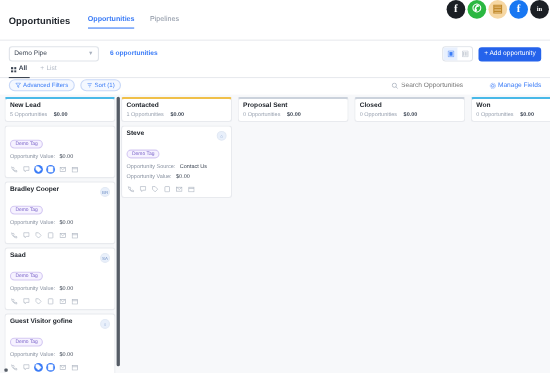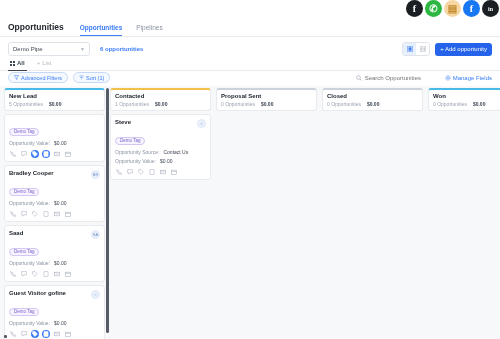--- a/index.html
+++ b/index.html
@@ -24,21 +24,21 @@
     color: #fff; font-size: 10px; font-weight: bold;
     font-family: "Liberation Serif", serif;
     line-height: 1;
   }
 
   
   .header {
     position: absolute; top: 14px; left: 0; right: 0; height: 23px;
     background: #ffffff;
     border-bottom: 1px solid #e8eaee;
-    display: flex; align-items: flex-end;
+    display: flex; align-items: flex-start;
     padding: 0 8px;
   }
   .header-title {
     font-size: 8.5px; font-weight: bold; color: #22272e;
     margin-bottom: 4px; margin-right: 16px;
   }
   .header-tabs { display: flex; gap: 14px; margin-bottom: 0; }
   .header-tab {
     font-size: 6.5px; color: #8a93a2; padding-bottom: 4px;
     border-bottom: 1.5px solid transparent; cursor: pointer;

